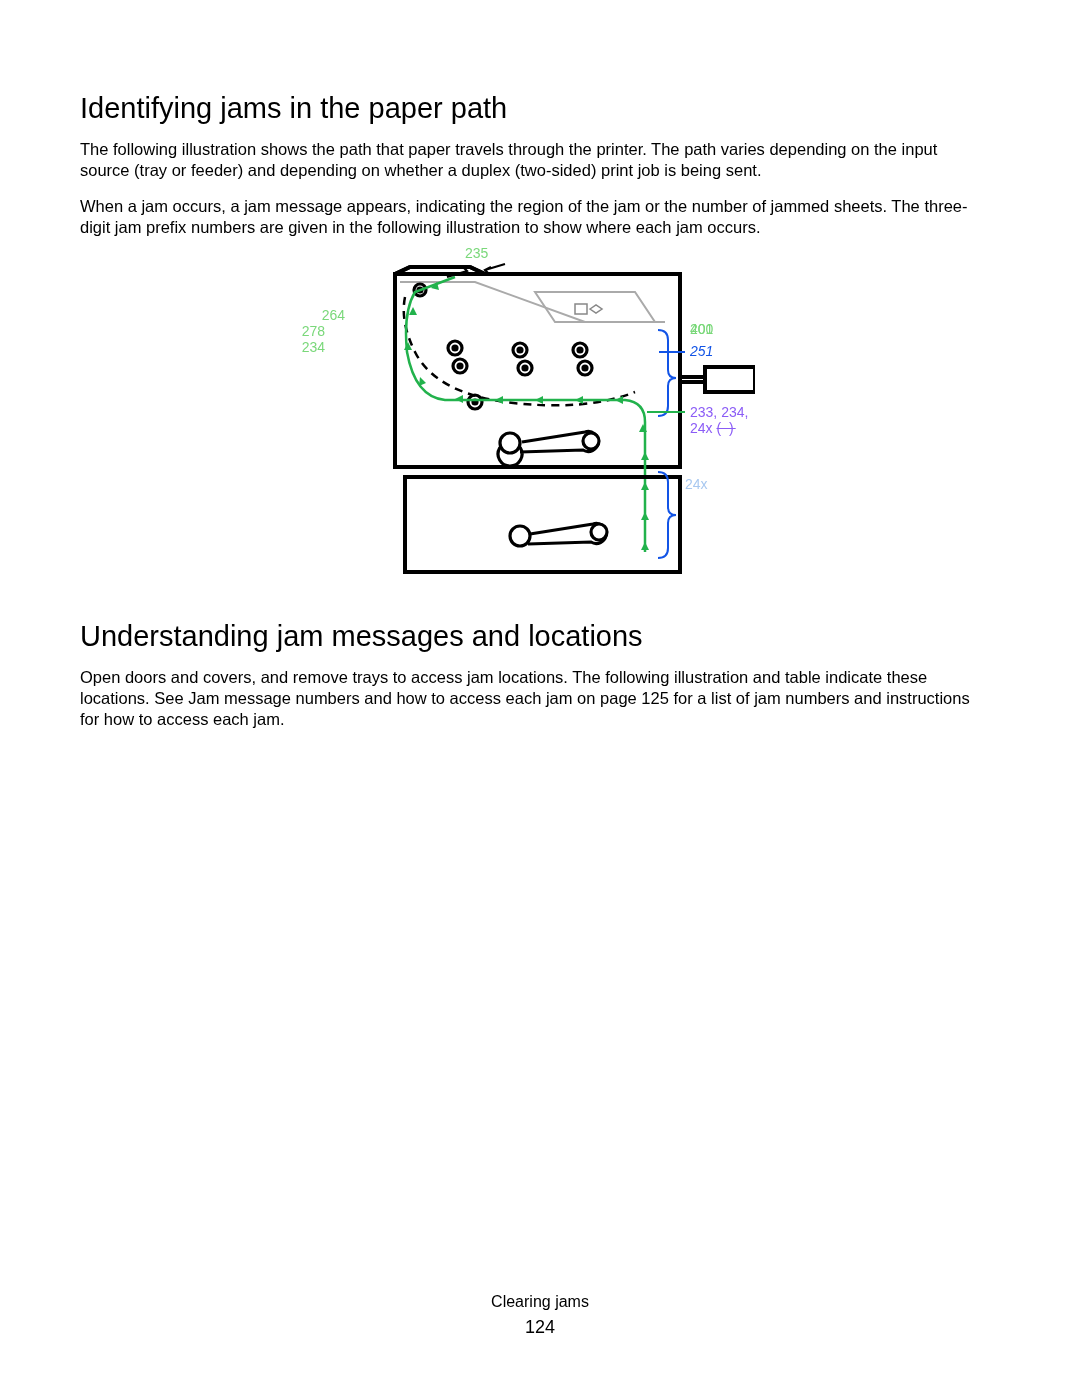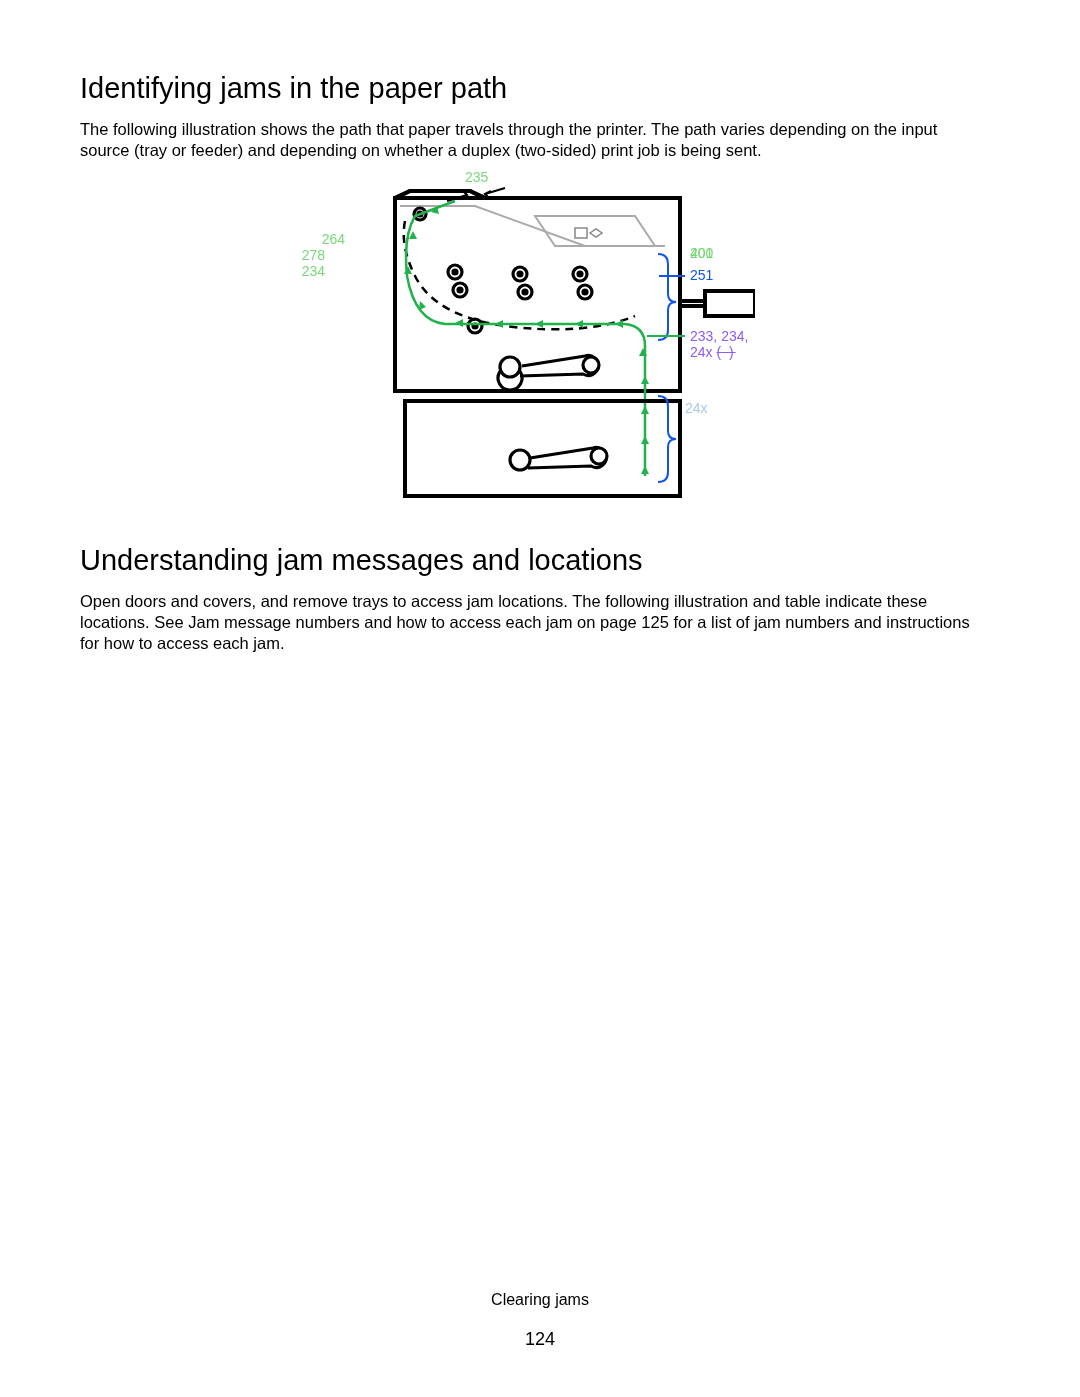--- a/index.html
+++ b/index.html
@@ -1,45 +1,46 @@
 <!DOCTYPE html>
 <html><head>
 <meta charset="utf-8">
 <style>
   html,body{margin:0;padding:0;background:#fff;}
   .page{
     width:1080px;height:1397px;position:relative;box-sizing:border-box;
-    padding:72px 80px 0 80px;
+    padding:92px 80px 0 80px;
     font-family:Arial, Helvetica, sans-serif;color:#000;
   }
   h2{font-size:29px;font-weight:400;margin:0 0 14px 0;line-height:1.15;}
   p{font-size:16.5px;line-height:1.28;margin:0 17px 14px 0;}
   .fig-wrap{width:100%;text-align:center;margin:2px 0 24px 0;}
   .fig{display:inline-block;position:relative;width:430px;height:340px;}
   .lbl{position:absolute;font-size:14px;line-height:1.1;white-space:nowrap;text-align:right;}
   .light-green{color:#7ad87a;}
   .green{color:#8b5cf6;}
   .blue{color:#1254e6;}
   .pale-blue{color:#a8c8f0;}
   .strike{text-decoration:line-through;}
   .footer{
-    position:absolute;left:0;right:0;bottom:44px;
+    position:absolute;left:0;right:0;bottom:56px;
     text-align:center;font-size:16px;line-height:1.5;
   }
-  .footer .num{font-size:18px;margin-top:14px;text-align:center;}
+  .footer .num{font-size:18px;margin-top:0;text-align:center;}
 </style>
 </head>
 <body>
 
 <div class="page">
 
   <h2>Identifying jams in the paper path</h2>
 
   <p>The following illustration shows the path that paper travels through the printer. The path varies depending on the input source (tray or feeder) and depending on whether a duplex (two-sided) print job is being sent.</p>
 
+  <p>When a jam occurs, a jam message appears, indicating the region of the jam or the number of jammed sheets. The three-digit jam prefix numbers are given in the following illustration to show where each jam occurs.</p>
 
   <div class="fig-wrap">
     <div class="fig">
       
       <svg viewBox="0 0 430 340" width="430" height="340">
 
         <path d="M 70 22 L 70 215 L 355 215 L 355 130 L 380 130 L 380 115 L 430 115 L 430 140 L 380 140 L 380 125 L 355 125 
                  M 70 22 L 85 15 L 145 15 L 160 22 L 355 22 L 355 215" fill="none" stroke="#000" stroke-width="4"></path>
         <path d="M 70 22 L 70 215 L 355 215 L 355 22 Z" fill="none" stroke="#000" stroke-width="4"></path>
 
@@ -124,21 +125,21 @@
 
       
       <span class="lbl light-green" style="left:140px;top:-6px;">235</span>
 
       <span class="lbl light-green" style="right:410px;top:56px;">264</span>
       <span class="lbl light-green" style="right:430px;top:72px;">278</span>
       <span class="lbl light-green" style="right:430px;top:88px;">234</span>
 
       <span class="lbl light-green" style="left:365px;top:70px;text-align:center;">201</span>
       <span class="lbl light-green" style="left:365px;top:70px;text-align:left;">400</span>
-      <span class="lbl blue" style="left:365px;top:92px;text-align:right;">251</span>
+      <span class="lbl blue" style="left:365px;top:92px;text-align:right;font-style:italic;">251</span>
       <span class="lbl green" style="left:365px;top:153px;text-align:left;">233, 234,</span>
       <span class="lbl" style="left:365px;top:169px;text-align:left;">
         <span class="green">24x</span>
         <span class="green strike" style="letter-spacing:2px;">(       )</span>
       </span>
       <span class="lbl pale-blue" style="left:360px;top:225px;text-align:left;">24x</span>
     </div>
   </div>
 
   <h2>Understanding jam messages and locations</h2>

